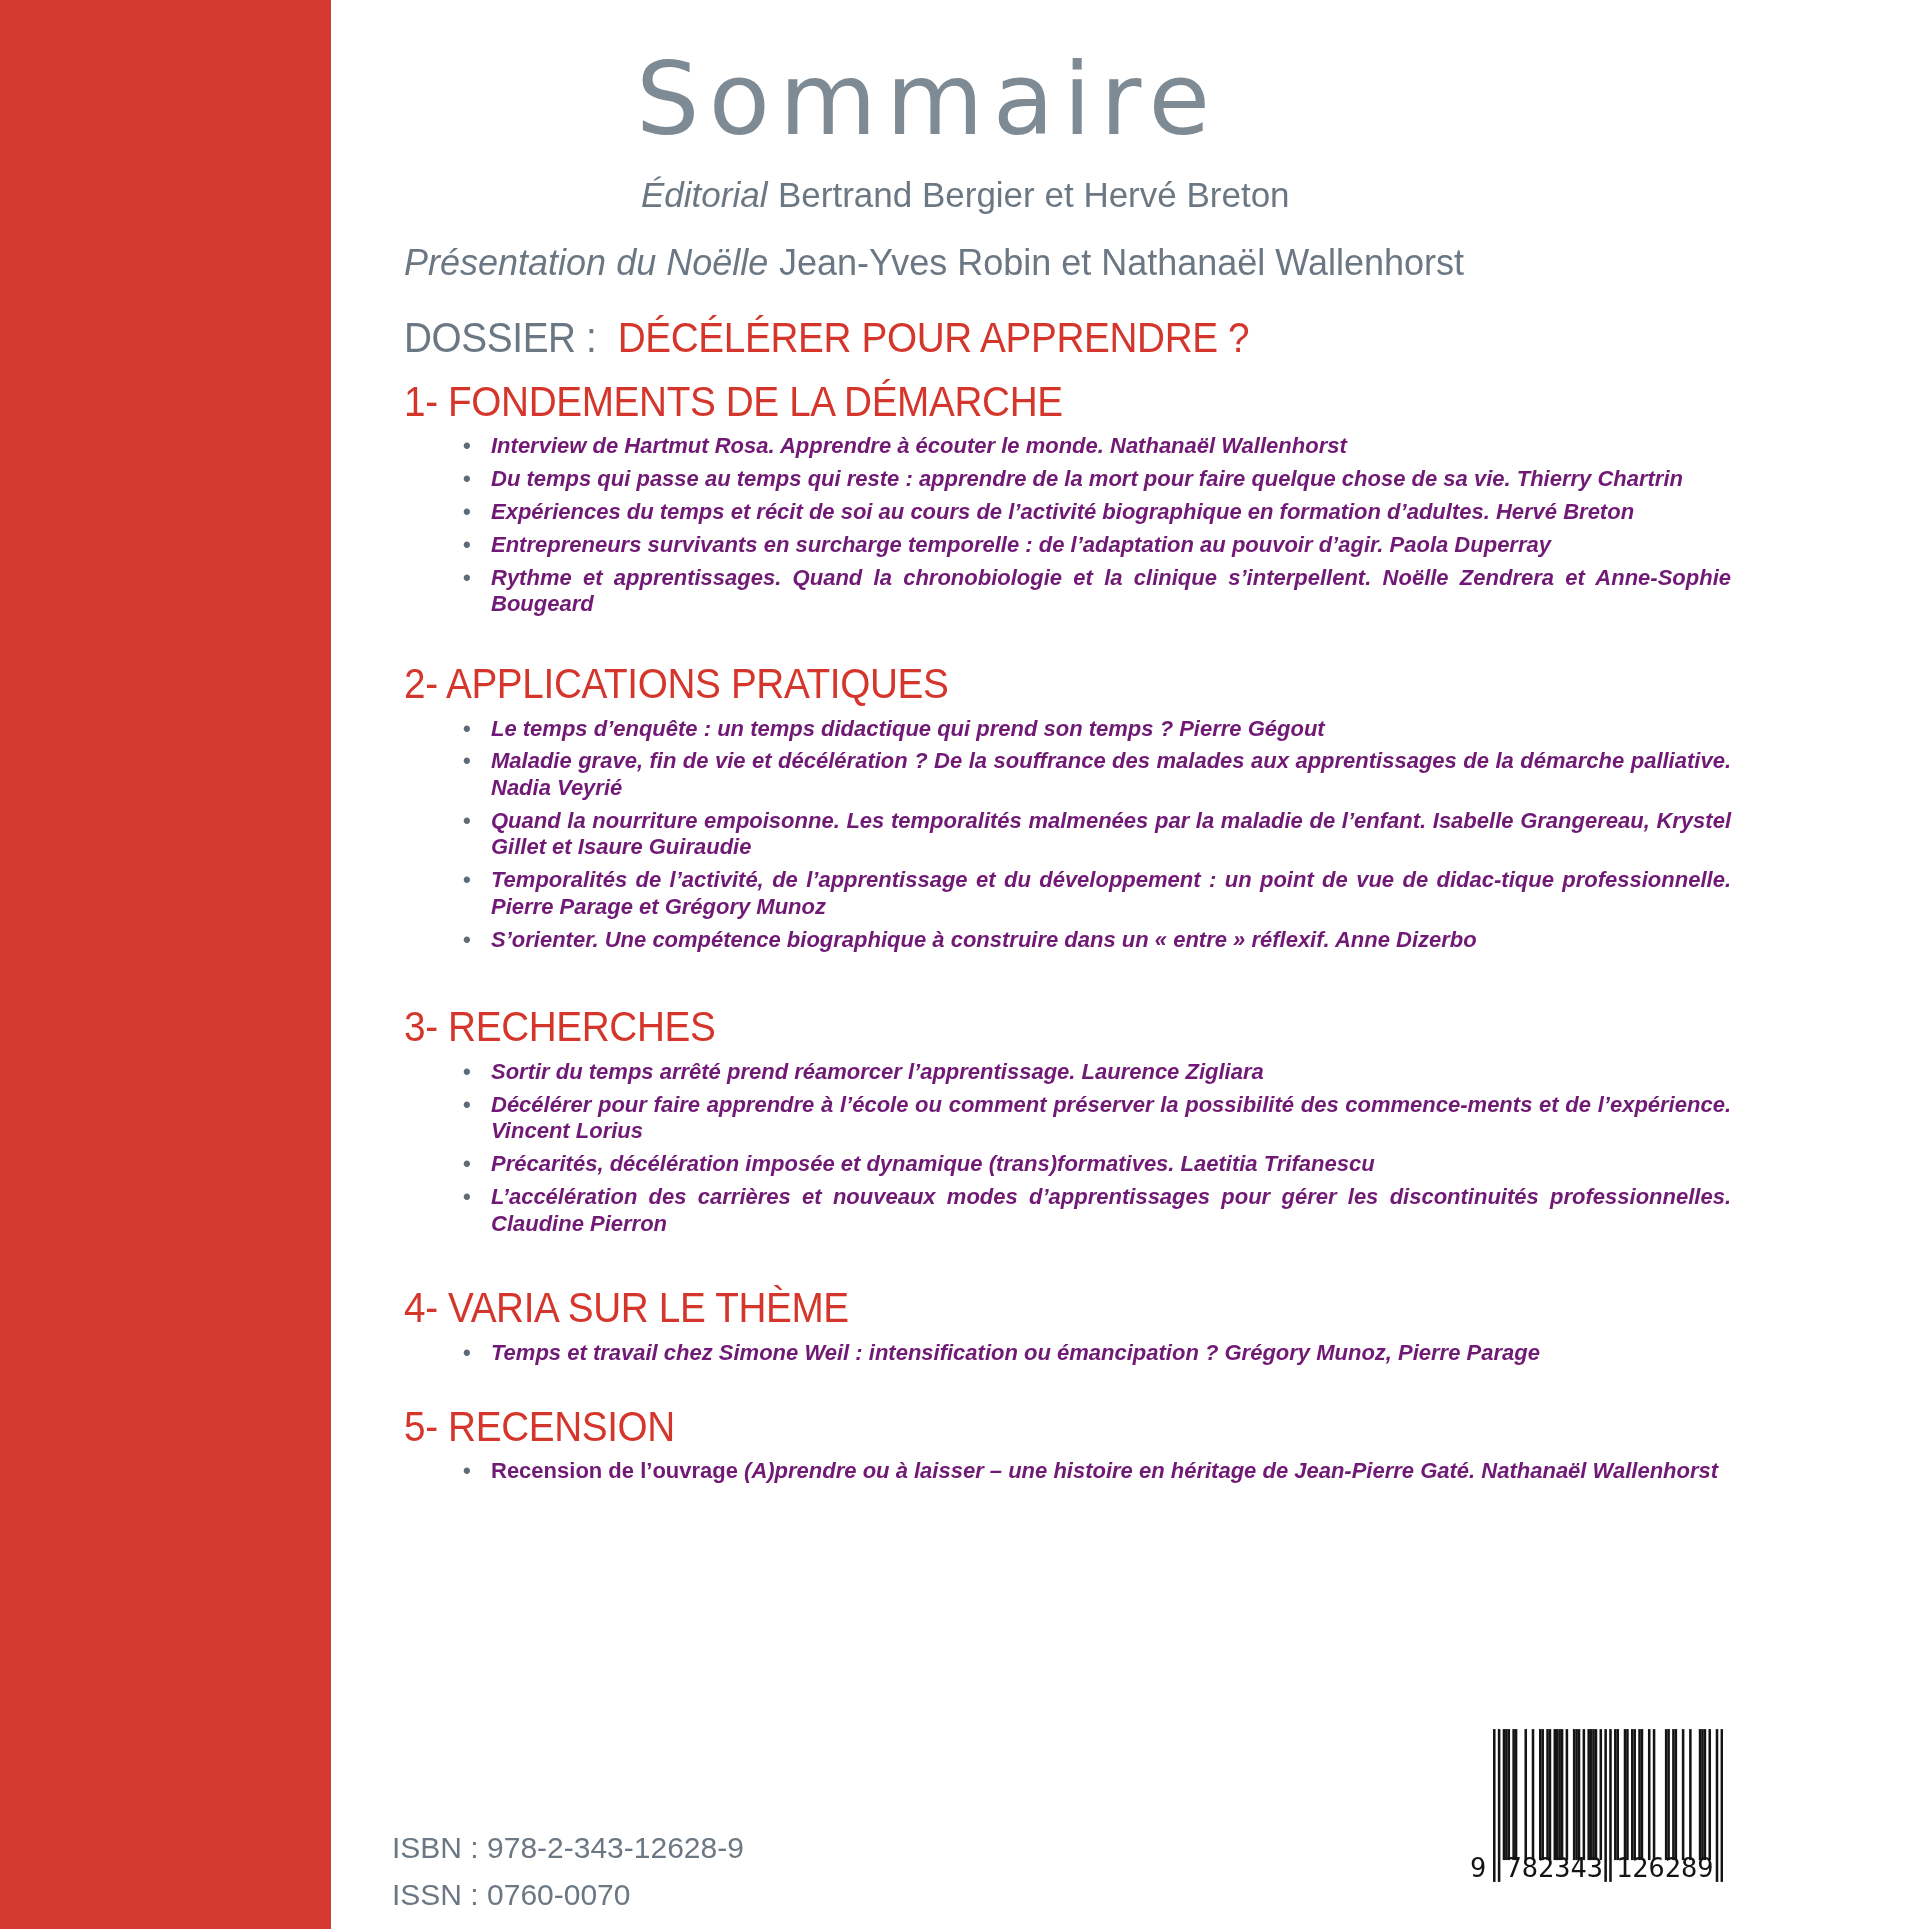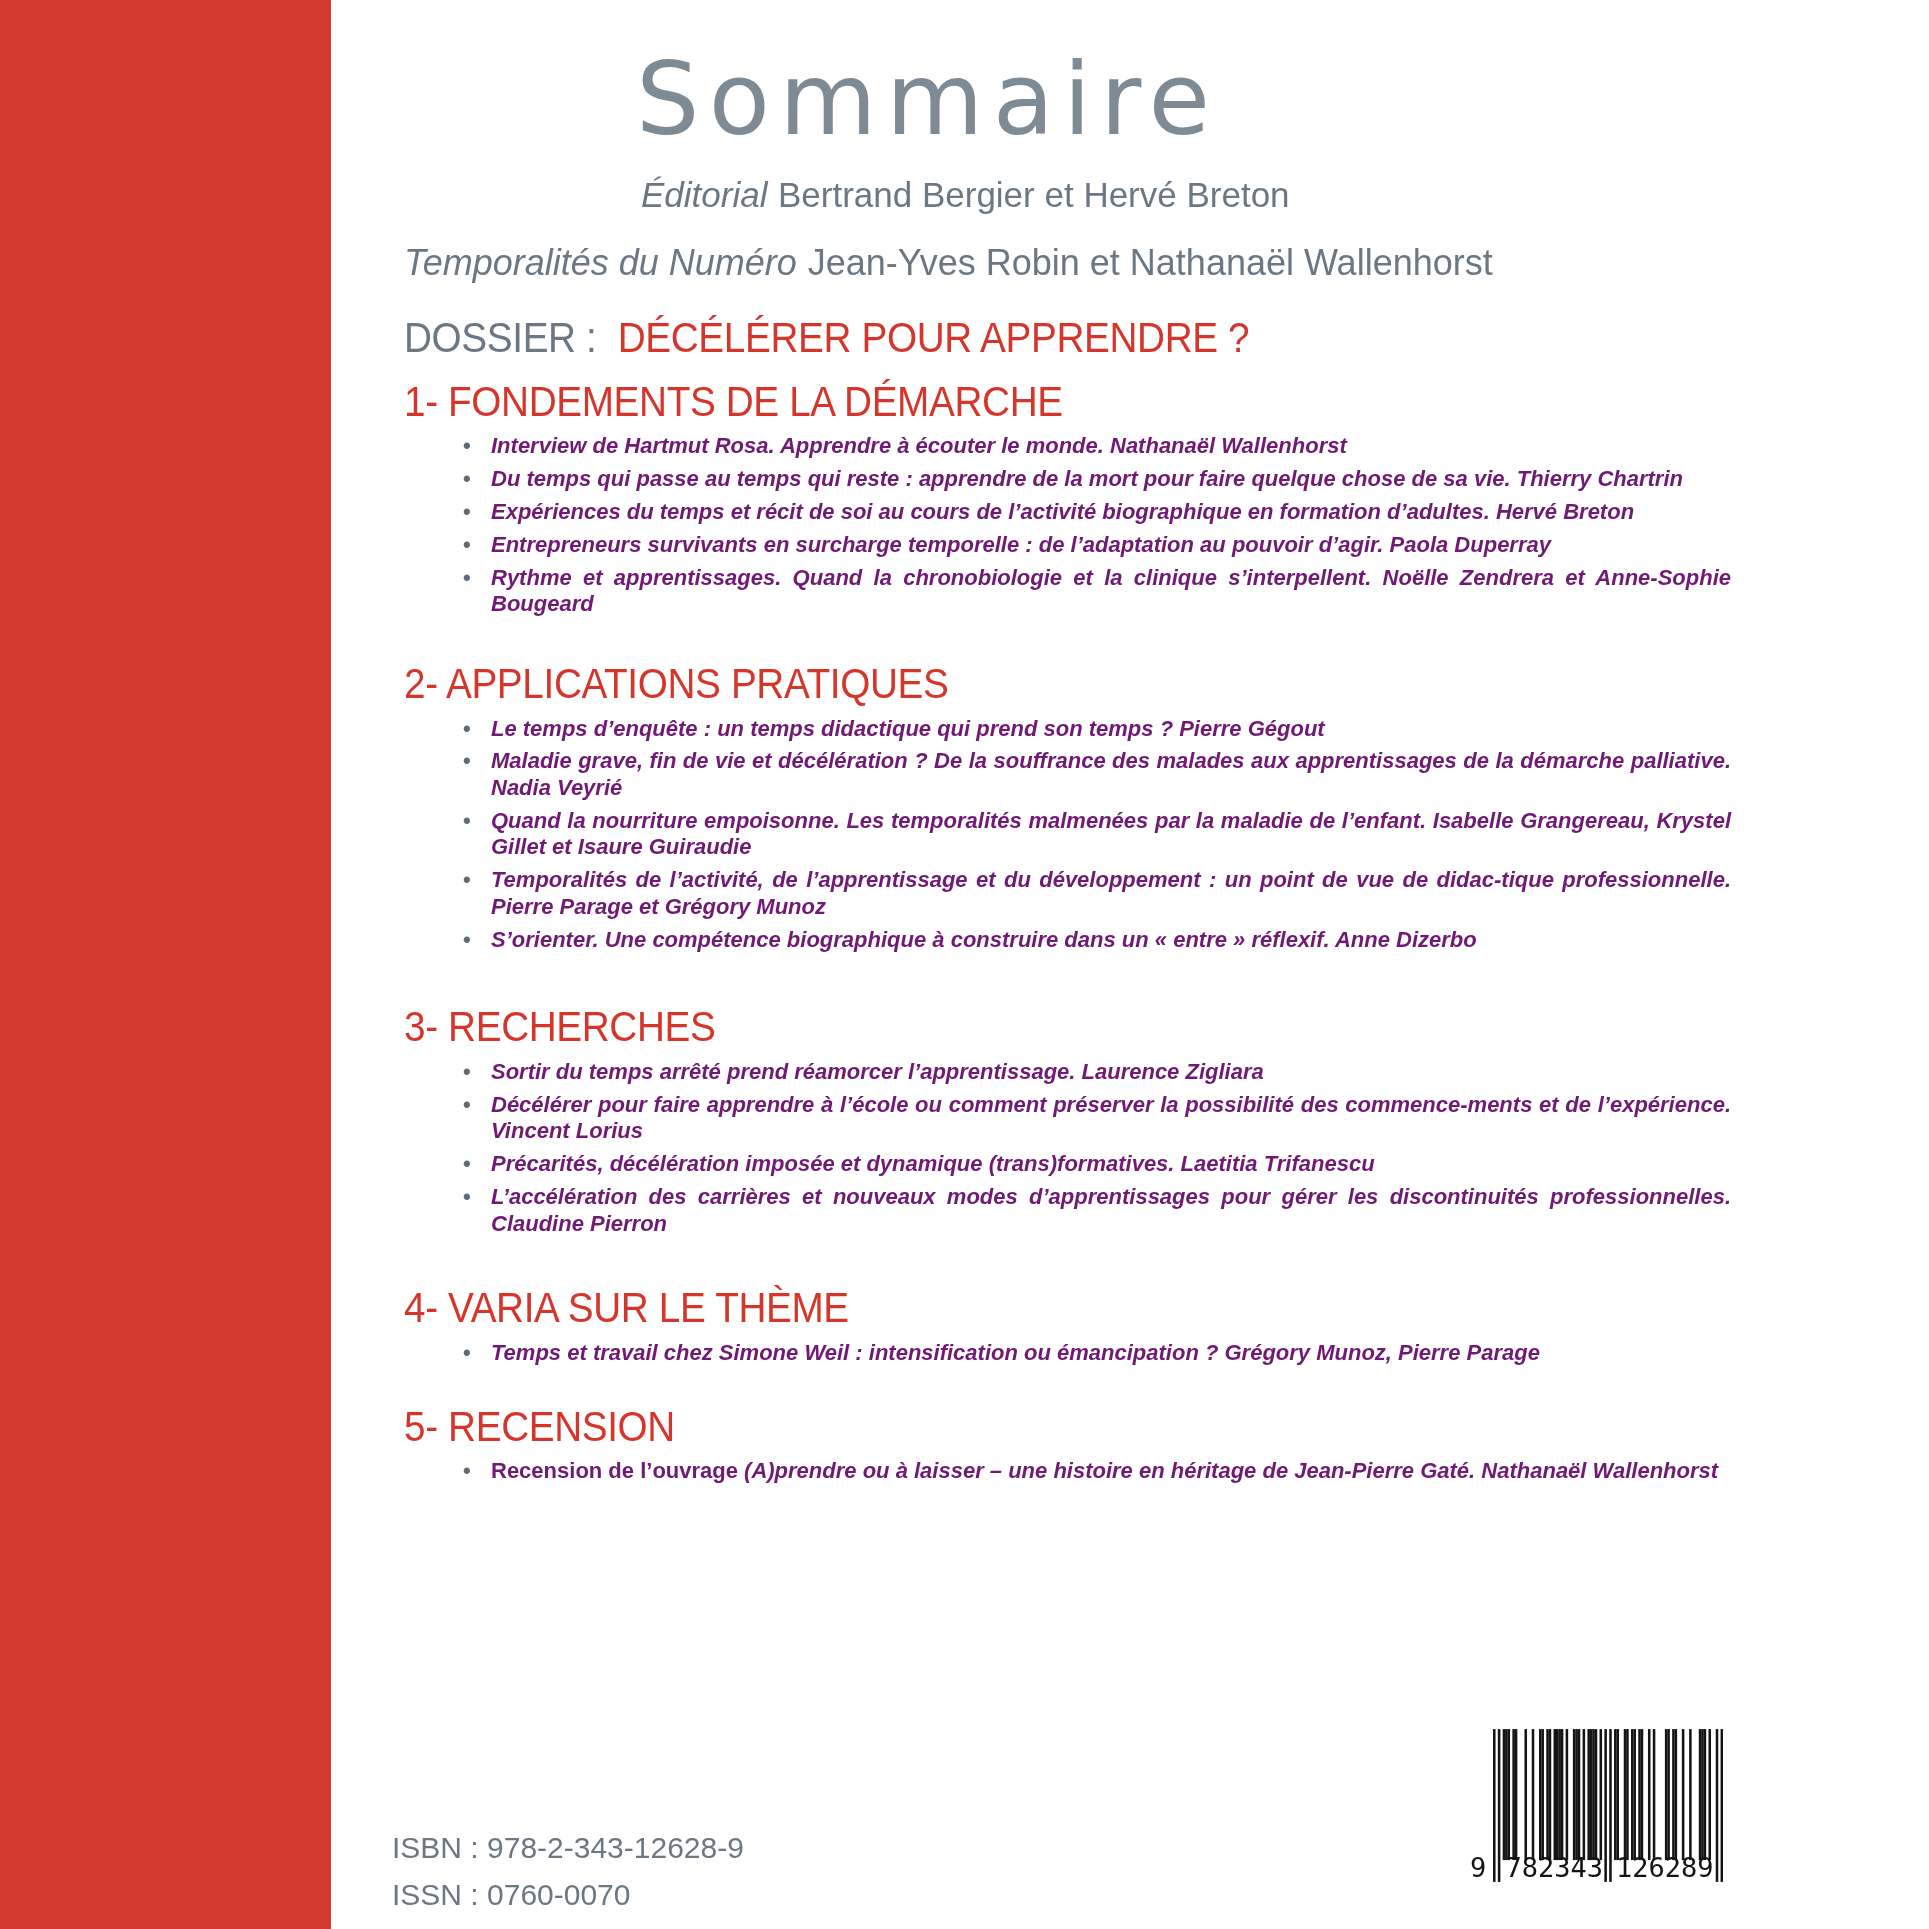--- a/index.html
+++ b/index.html
@@ -84,21 +84,21 @@
 <body>
 
 <div class="page">
   <div class="red-strip"></div>
 
   <div class="content">
     <h1 class="title">Sommaire</h1>
 
     <div class="byline editorial"><span class="it">Éditorial</span><span class="sp">Bertrand Bergier et Hervé Breton</span></div>
 
-    <div class="byline presentation"><span class="it">Temporalités du Numéro</span><span class="sp">Jean-Yves Robin et Nathanaël Wallenhorst</span></div>
+    <div class="byline presentation"><span class="it">Présentation du Noëlle</span><span class="sp">Jean-Yves Robin et Nathanaël Wallenhorst</span></div>
 
     <div class="dossier"><span class="dossier-label">DOSSIER :</span><span class="dossier-title">DÉCÉLÉRER POUR APPRENDRE ?</span></div>
 
     <div id="sections">
   <section class="section">
     <h2><span>1-</span> <span>FONDEMENTS DE LA DÉMARCHE</span></h2>
     <ul>
             <li><span class="part-italic">Interview de Hartmut Rosa. Apprendre à écouter le monde. Nathanaël Wallenhorst</span></li>
             <li><span class="part-italic">Du temps qui passe au temps qui reste : apprendre de la mort pour faire quelque chose de sa vie. Thierry Chartrin</span></li>
             <li><span class="part-italic">Expériences du temps et récit de soi au cours de l’activité biographique en formation d’adultes. Hervé Breton</span></li>

